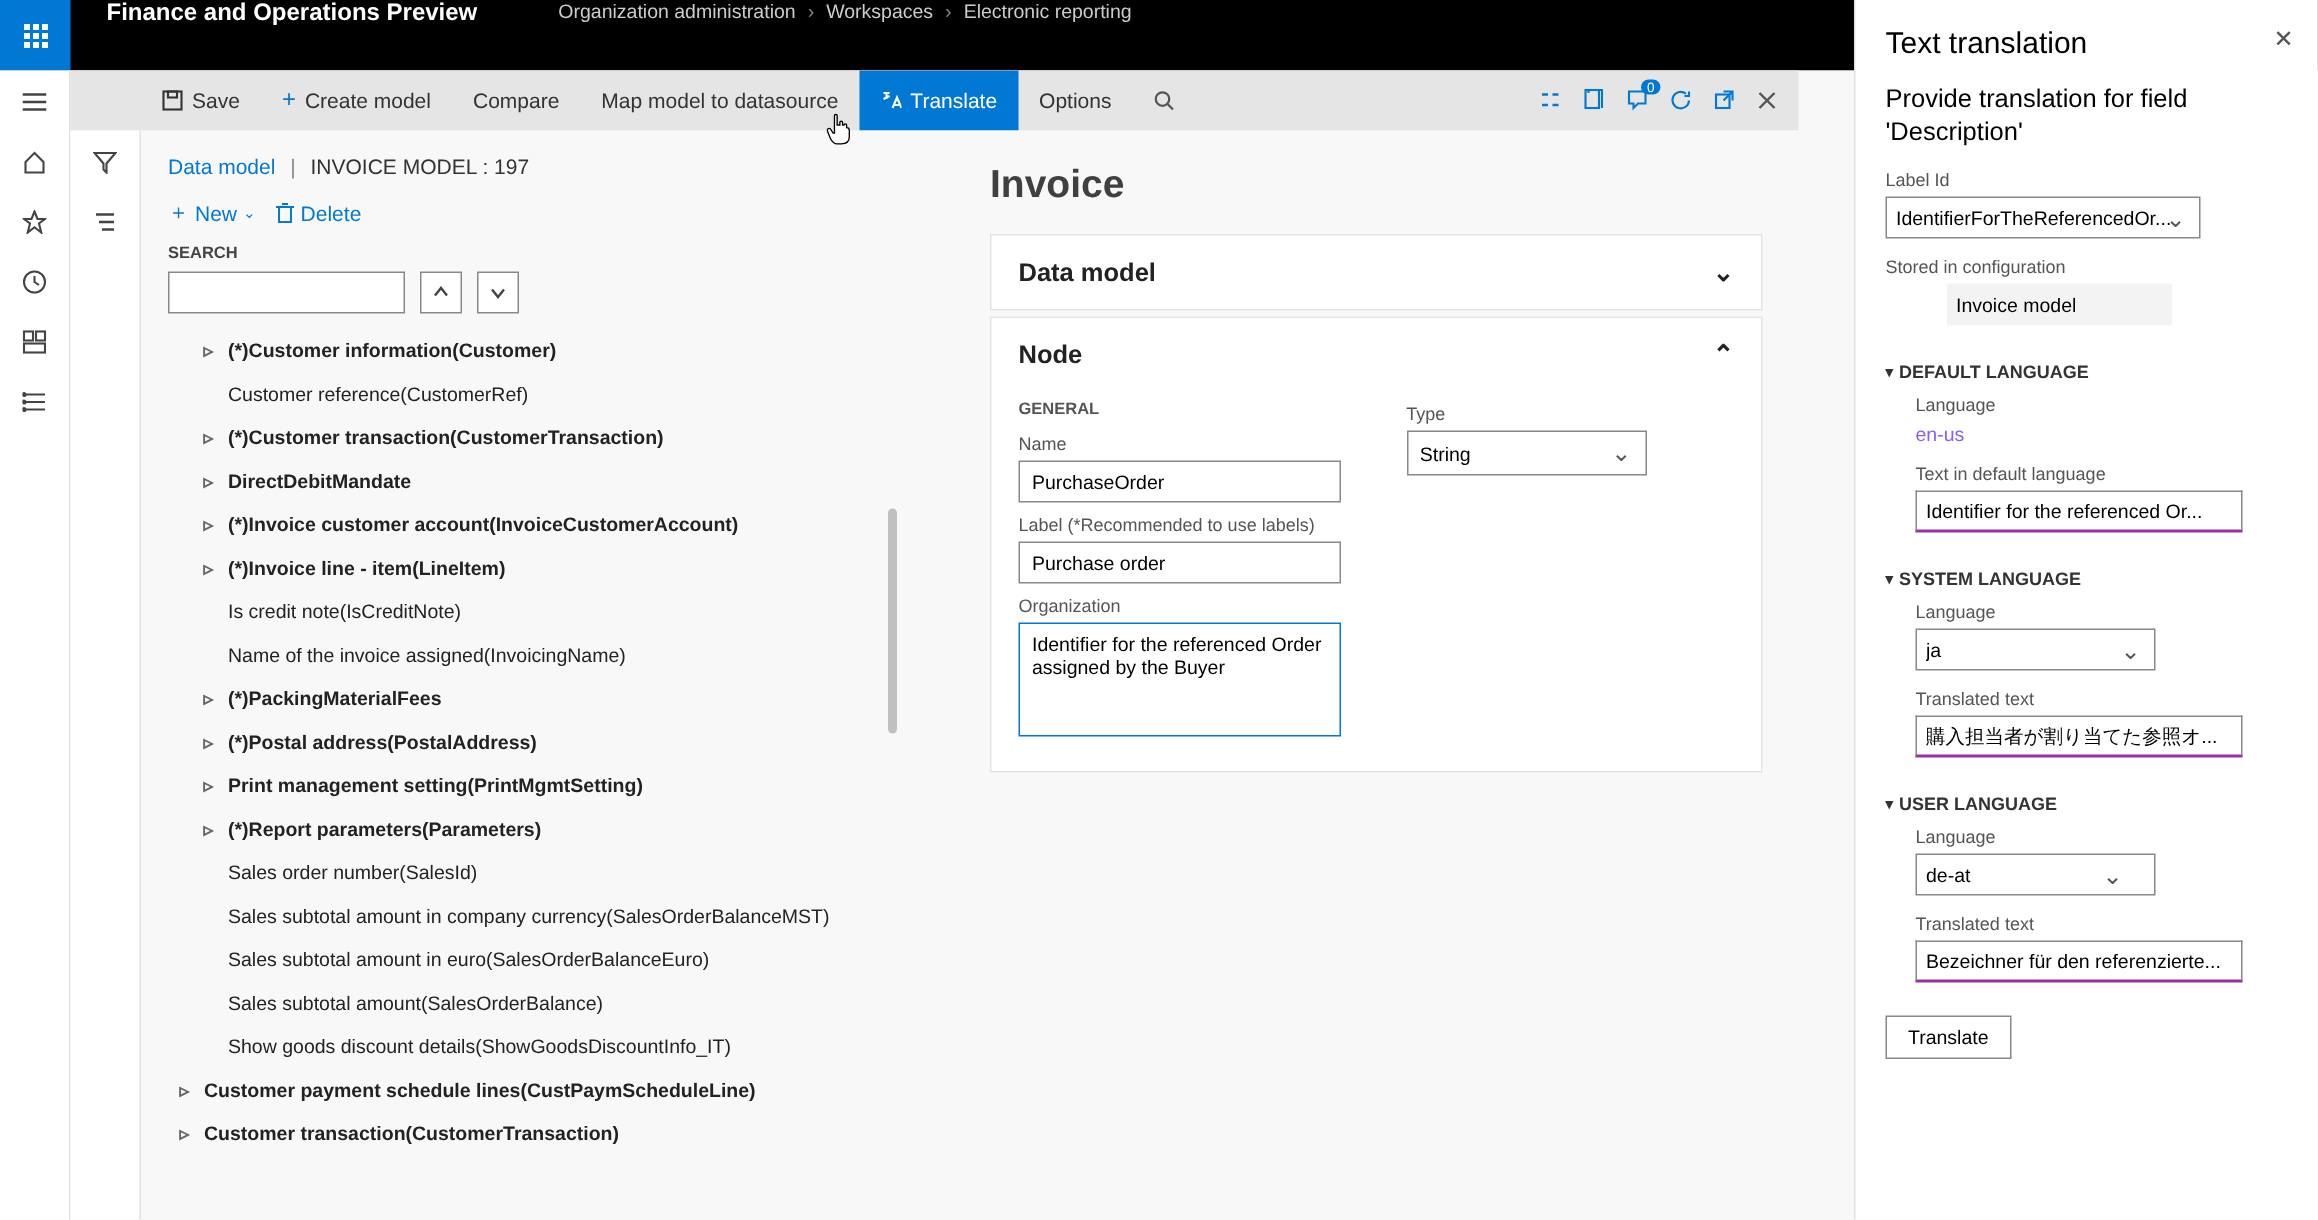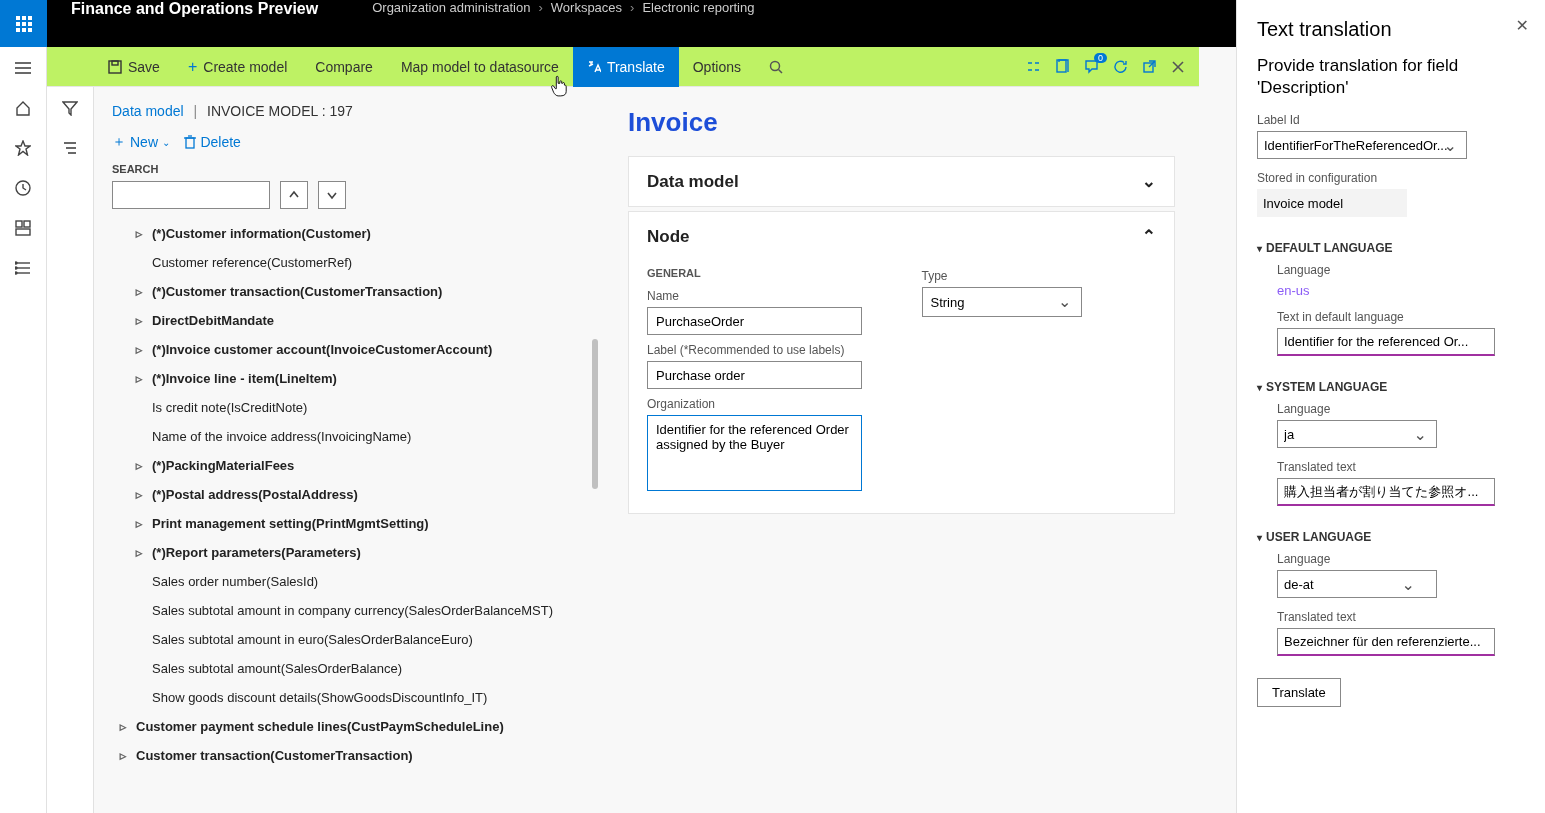--- a/index.html
+++ b/index.html
@@ -16,36 +16,36 @@
     .hdr-right { display: flex; align-items: center; gap: 18px; padding-right: 16px; }
     .hdr-icon { width: 20px; height: 20px; display:flex; align-items:center; justify-content:center; color:#fff; font-size:15px; }
     .avatar { width: 30px; height: 30px; border-radius: 50%; background: linear-gradient(135deg,#e0a080,#c07050); }
     .company { font-size:13px; }
 
     
     .left-rail { position: absolute; left:0; top:47px; width:47px; bottom:0; background:#fff; border-right:1px solid #e1e1e1; display:flex; flex-direction:column; align-items:center; padding-top:10px; gap:18px; }
     .rail-btn { width:22px; height:22px; display:flex; align-items:center; justify-content:center; color:#444; }
 
     
-    .action-bar { position:absolute; left:47px; top:47px; right:346px; height:40px; background:#bef264; border-bottom:1px solid #e6e6e6; display:flex; align-items:center;justify-content:center; }
+    .action-bar { position:absolute; left:47px; top:47px; right:346px; height:40px; background:#e5e5e5; border-bottom:1px solid #e6e6e6; display:flex; align-items:center;justify-content:center; }
     .filter-col { width:47px; display:flex; justify-content:center; }
     .ab-btn { padding:0 14px; height:40px; display:flex; align-items:center; gap:6px; font-size:14px; color:#333; cursor:pointer; }
     .ab-btn.primary { background:#0078d4; color:#fff; }
     .ab-btn .plus { color:#0078d4; font-size:16px; }
     .ab-spacer { flex:1; }
     .ab-icons { display:flex; align-items:center; gap:14px; padding-right:14px; }
     .ab-ico { color:#0078d4; font-size:15px; position:relative; }
     .ab-ico.badge::after { content:"0"; position:absolute; top:-6px; right:-8px; background:#0078d4; color:#fff; border-radius:8px; font-size:9px; padding:0 4px; }
     .ab-close { color:#555; }
 
     
     .sub-rail { position:absolute; left:47px; top:87px; width:47px; bottom:0; background:#fff; border-right:1px solid #e1e1e1; display:flex; flex-direction:column; align-items:center; padding-top:10px; gap:18px; }
 
     
-    .main { position:absolute; left:94px; top:87px; right:346px; bottom:0; background:#f8f8f8; display:flex; }
+    .main { position:absolute; left:94px; top:87px; right:346px; bottom:0; background:#f8f8f8; display:flex;gap:32px; }
 
     
     .tree-panel { width:510px; padding:16px 10px 10px 18px; overflow:hidden; }
     .crumb2 { font-size:14px; color:#333; margin-bottom:14px; }
     .crumb2 a{ color:#0078d4; text-decoration:none; }
     .crumb2 .sep{ color:#888; margin:0 6px; }
     .row-actions { display:flex; align-items:center; gap:14px; margin-bottom:12px; }
     .ra-btn { color:#0078d4; font-size:14px; display:flex; align-items:center; gap:4px; }
     .search-lbl { font-size:11px; font-weight:600; color:#444; letter-spacing:0; margin-bottom:6px; }
     .search-row { display:flex; gap:10px; margin-bottom:10px; }
@@ -55,41 +55,41 @@
     .tree-scroll { position:absolute; right:-4px; top:120px; width:6px; height:150px; background:#c0c0c0; border-radius:3px; }
     .tree-node { display:flex; align-items:center; height:29px; padding-left:20px; white-space:nowrap; }
     .tree-node.bold { font-weight:600; }
     .tree-node .tw { width:14px; color:#666; display:inline-block; text-align:center; margin-right:6px; }
     .tree-node.selected { background:#cfe4f7; position:relative; }
     .tree-node.selected::after { content:""; position:absolute; left:46px; right:190px; bottom:2px; height:2px; background:#a030a0; }
     .tree-node.indent2 { padding-left:36px; }
 
     
     .detail { flex:1; padding:20px 24px; overflow:auto; }
-    .detail h1 { font-size:26px; font-weight:600; margin-bottom:18px; color:#1d4ed8; }
+    .detail h1 { font-size:26px; font-weight:600; margin-bottom:18px; color:#404040; }
     .section { background:#fff; border:1px solid #e4e4e4; margin-bottom:4px; }
     .sec-head { display:flex; align-items:center; justify-content:space-between; padding:14px 18px; font-size:17px; font-weight:600; color:#222; }
     .sec-body { padding:6px 18px 18px; display:flex; gap:40px; }
     .fld-col { flex:1; }
     .sub-hdr { font-size:11px; font-weight:600; color:#555; margin-bottom:10px; letter-spacing:0; }
     .fld-lbl { font-size:12px; color:#555; margin:8px 0 4px; }
     .fld-input { width:215px; height:28px; border:1px solid #888; padding:0 8px; font-size:13px; background:#fff; }
     .fld-textarea { width:215px; height:76px; border:1px solid #0078d4; padding:6px 8px; font-size:13px; resize:none; font-family:inherit; }
     .fld-select { width:160px; height:30px; border:1px solid #888; padding:0 8px; font-size:13px; background:#fff; appearance:none; position:relative; }
     .sel-wrap { position:relative; display:inline-block; }
     .sel-wrap::after { content:"⌄"; position:absolute; right:10px; top:5px; color:#555; pointer-events:none; }
 
     
     .trans-panel { position:absolute; right:0; top:0; width:309px; bottom:0; background:#fff; border-left:1px solid #e1e1e1; padding:18px 20px; overflow:auto; }
     .trans-close { position:absolute; right:16px; top:16px; font-size:16px; color:#555; }
     .trans-title { font-size:20px; font-weight:400; margin-bottom:14px; }
     .trans-sub { font-size:17px; font-weight:400; line-height:1.3; margin-bottom:14px; }
     .tp-lbl { font-size:12px; color:#555; margin-bottom:4px; }
     .tp-input { width:210px; height:28px; border:1px solid #888; padding:0 6px; font-size:13px; margin-bottom:12px; }
-    .tp-input.ro { border:1px solid #e0e0e0; background:#f9f9f9; }
+    .tp-input.ro { border:1px solid #e0e0e0; background:#f9f9f9;margin-left:41px; }
     .tp-link { color:#8b5cf6; font-size:13px; display:inline-block; margin-bottom:12px; }
     .tp-sec { font-size:12px; font-weight:600; color:#333; margin:12px 0 8px; display:flex; align-items:center; gap:4px; }
     .tp-sec::before { content:"▾"; font-size:10px; }
     .tp-underline { border-bottom:2px solid #a030a0; }
     .tp-input.fullw { width:218px; }
     .tp-btn { margin-top:10px; padding:6px 14px; border:1px solid #888; background:#fff; font-size:13px; }
 
     
     .cursor { position:absolute; left:550px; top:75px; pointer-events:none; }
     .cursor svg { width:18px; height:22px; }
@@ -347,21 +347,21 @@
         <div class="tree-node bold">
           <span class="tw">▹</span>
           <span>(*)Invoice line - item(LineItem)</span>
         </div>
         <div class="tree-node">
           <span class="tw"></span>
           <span>Is credit note(IsCreditNote)</span>
         </div>
         <div class="tree-node">
           <span class="tw"></span>
-          <span>Name of the invoice address(InvoicingName)</span>
+          <span>Name of the invoice assigned(InvoicingName)</span>
         </div>
         <div class="tree-node bold">
           <span class="tw">▹</span>
           <span>(*)PackingMaterialFees</span>
         </div>
         <div class="tree-node bold">
           <span class="tw">▹</span>
           <span>(*)Postal address(PostalAddress)</span>
         </div>
         <div class="tree-node bold">

